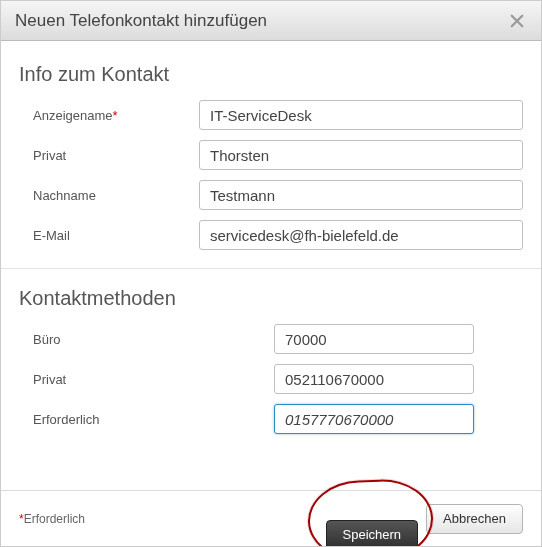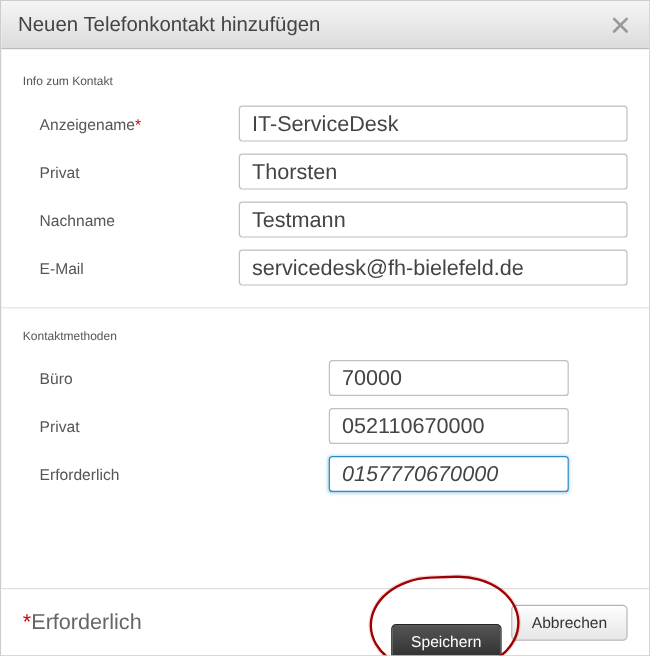--- a/index.html
+++ b/index.html
@@ -37,21 +37,21 @@
     color: #9a9a9a;
     display: flex;
     align-items: center;
     justify-content: center;
   }
   .close-x svg { width: 18px; height: 18px; }
   .content {
     padding: 18px 18px 6px 18px;
   }
   .section-title {
-    font-size: 10px;
+    font-size: 20px;
     color: #555;
     margin-bottom: 14px;
     margin-top: 4px;
   }
   .row {
     display: flex;
     align-items: center;
     margin-bottom: 10px;
     padding-left: 14px;
     gap: 46px;
@@ -64,21 +64,21 @@
   .row .req {
     color: #c00;
   }
   .row input[type=text] {
     flex: 1;
     max-width: 350px;
     height: 30px;
     border: 1px solid #bfbfbf;
     border-radius: 3px;
     padding: 0 10px;
-    font-size: 18px;
+    font-size: 15px;
     color: #444;
   }
   .row.narrow input[type=text] { max-width: 200px; }
   .row input.focused {
     border-color: #2b8dc6;
     box-shadow: 0 0 3px rgba(43,141,198,0.5);
     outline: none;
     font-style: italic;
   }
   hr.div {
@@ -93,21 +93,21 @@
     align-items: center;
     padding: 0 18px;
     position: absolute;
     bottom: 0;
     left: 0;
     right: 0;
     background: #fff;
   }
   .required-note {
     color: #666;
-    font-size: 18px;
+    font-size: 12px;
   }
   .required-note .star { color: #c00; }
   .footer .spacer { flex: 1; }
   .btn {
     height: 30px;
     border-radius: 4px;
     padding: 0 16px;
     font-size: 13px;
     cursor: pointer;
     margin-left: 8px;

